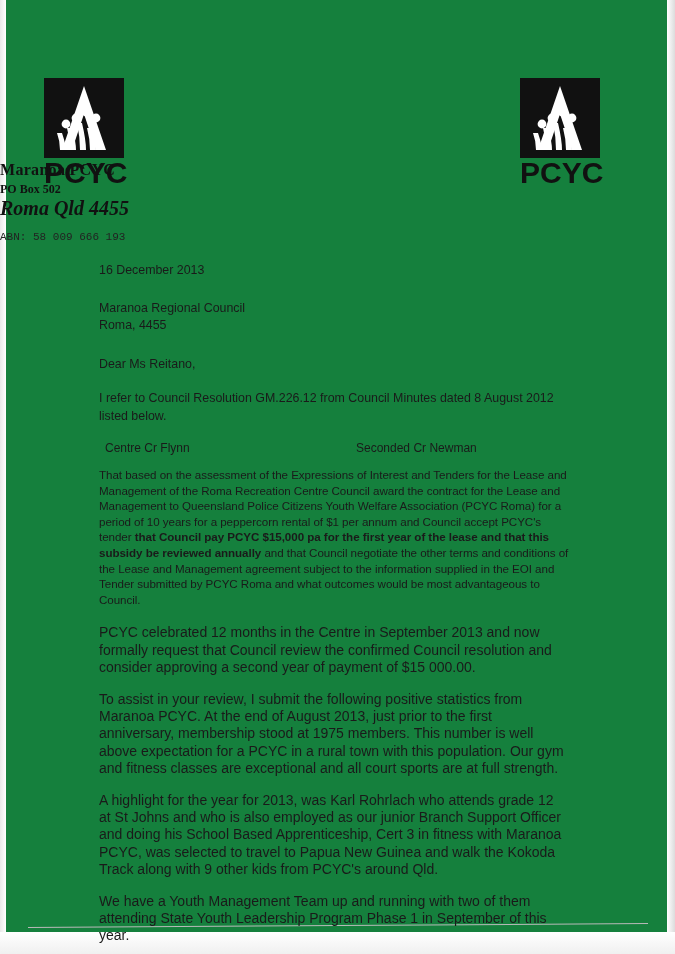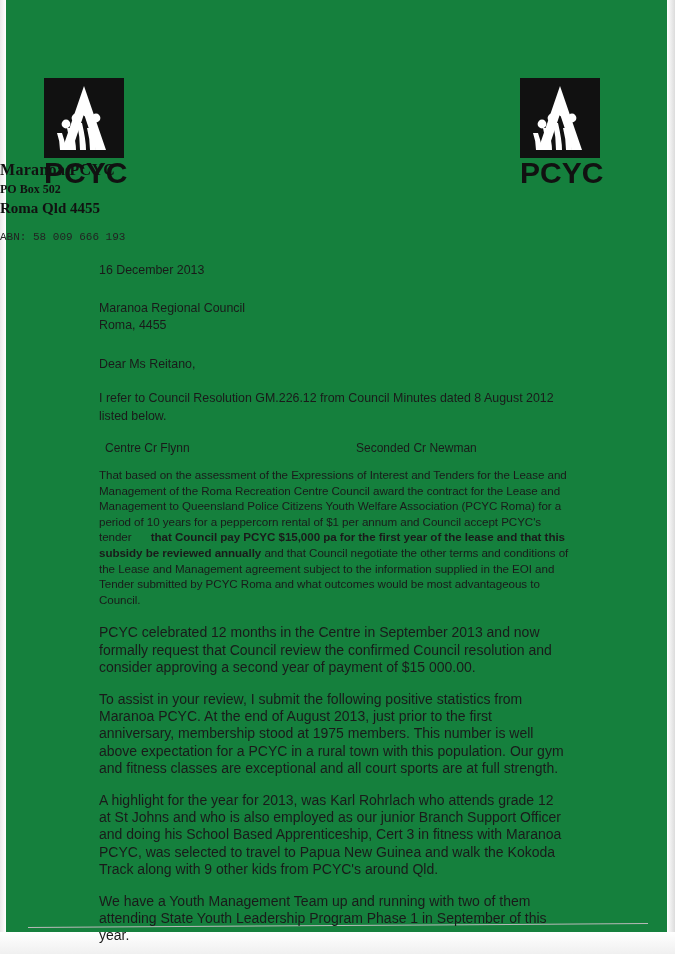--- a/index.html
+++ b/index.html
@@ -74,22 +74,23 @@
   }
   .lh-line2 {
     font-family: "Liberation Serif", serif;
     font-weight: bold;
     font-size: 12px;
     line-height: 19px;
   }
   .lh-line3 {
     font-family: "Liberation Serif", serif;
     font-weight: bold;
-    font-size: 15px;
+    font-size: 20px;
     line-height: 19px;
+    font-style: italic;
   }
   .lh-abn {
     font-family: Liberation Mono, monospace;
     font-size: 11px;
     margin-top: 13px;
     color: #222;
   }
 
   
   .body-block {
@@ -127,21 +128,21 @@
     top: 0;
     font-size: 12px;
   }
 
   .resolution-body {
     margin: 0 0 17px 0;
     font-size: 11.6px;
     line-height: 15.6px;
     letter-spacing: -0.05px;
   }
-  .resolution-body b { font-weight: bold; margin-left: 16px; }
+  .resolution-body b { font-weight: bold; }
 
   .para-sm {
     font-size: 14px;
     line-height: 17.2px;
   }
 </style>
 </head>
 <body>
 
 <div class="page">

